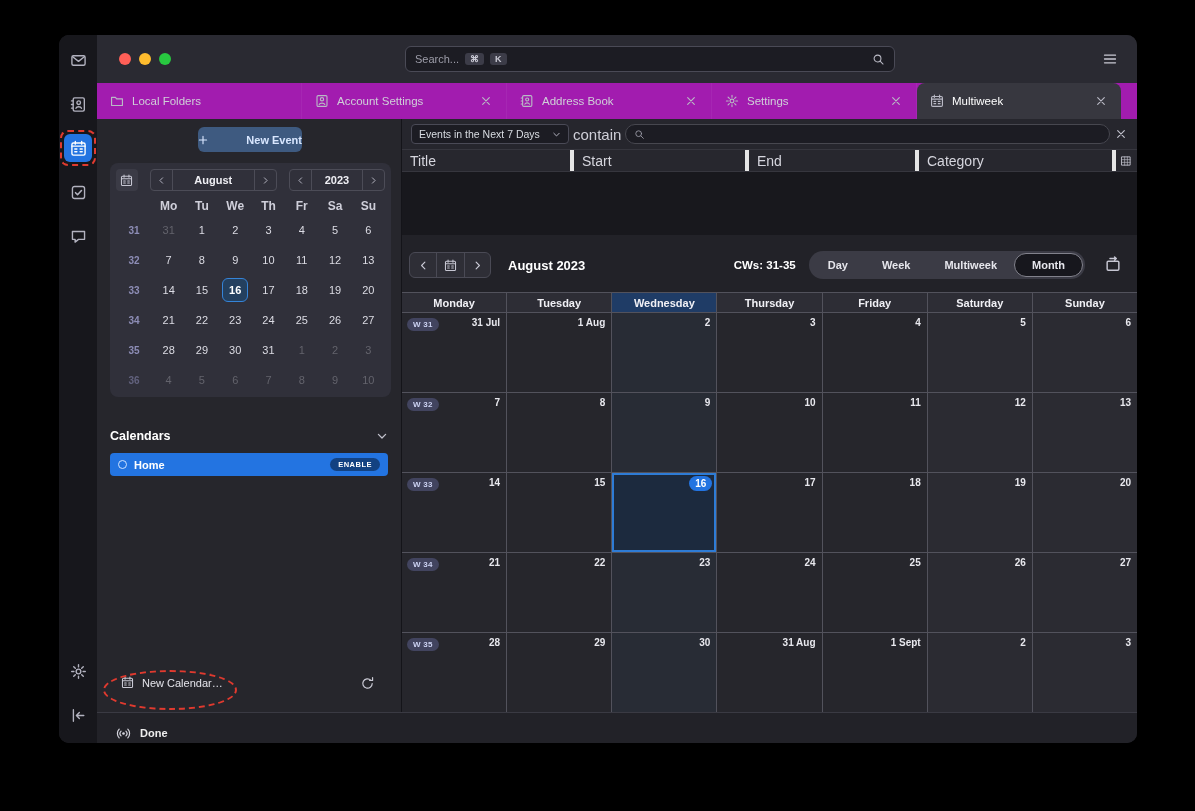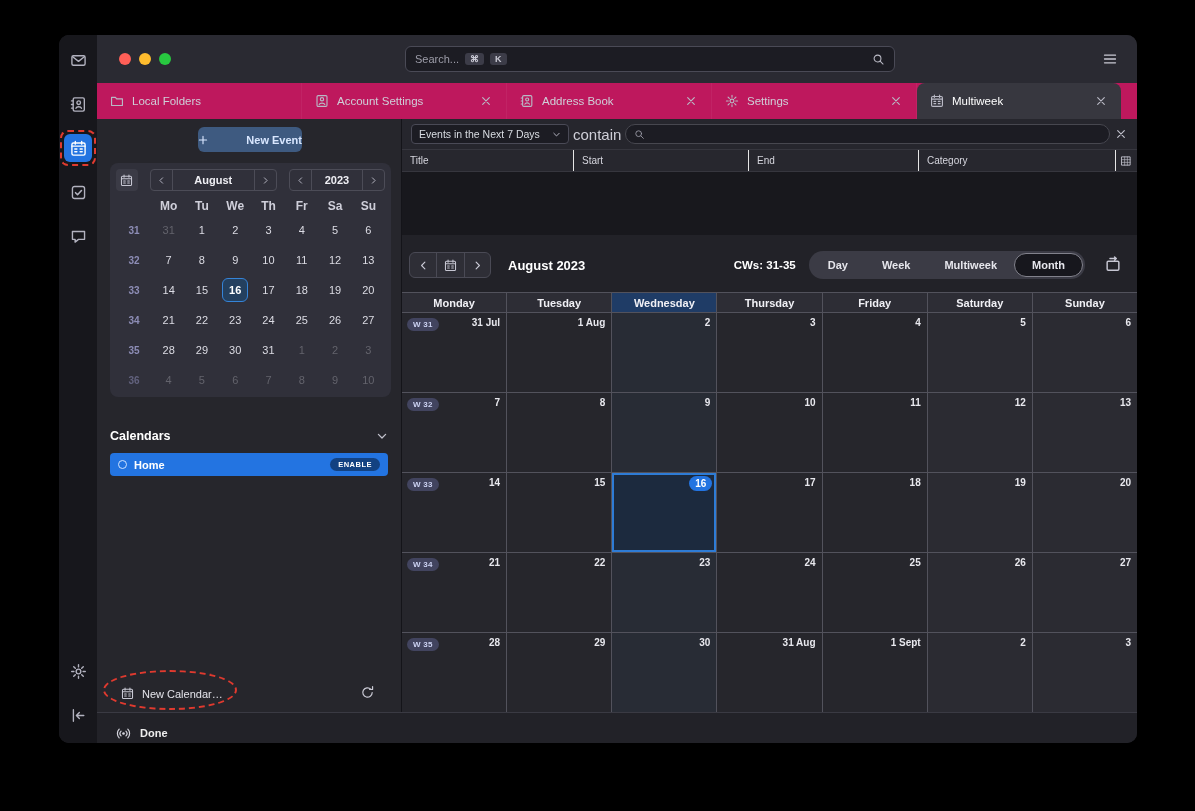--- a/index.html
+++ b/index.html
@@ -26,21 +26,21 @@
   .l-close{background:#ff5f57}.l-min{background:#febc2e}.l-zoom{background:#28c840}
   .searchbar{position:absolute;left:308px;top:11px;width:490px;height:26px;background:#1c1c23;
     border:1px solid #4a4a56;border-radius:6px;display:flex;align-items:center;padding:0 9px;gap:6px;
     font-size:11px;color:#9c9ca8}
   .key{background:#3c3c48;border-radius:3px;padding:1px 5px;font-size:9px;font-weight:bold;color:#c9c9d4}
   .searchbar .sb-mag{margin-left:auto;width:13px;height:13px;color:#b9b9c4}
   .hamburger{position:absolute;right:16px;top:13px;width:22px;height:22px;color:#c9c9d4;display:flex;align-items:center;justify-content:center}
   .hamburger .icon{width:16px;height:16px}
 
   
-  .tabbar{position:absolute;left:38px;top:48px;width:1048px;height:36px;background:#be185d;display:flex;padding-right:24px;z-index:2}
+  .tabbar{position:absolute;left:38px;top:48px;width:1048px;height:36px;background:#a21caf;display:flex;padding-right:24px;z-index:2}
   .tab{flex:1;min-width:0;display:flex;align-items:center;gap:8px;padding:0 13px;
     border-right:1px solid rgba(255,255,255,.05);font-size:11.5px;color:#cfcfd8}
   .tab .icon{width:14px;height:14px;color:#b9b9c5}
   .tab-label{white-space:nowrap;overflow:hidden;text-overflow:ellipsis}
   .tab-close{margin-left:auto;width:12px;height:12px;color:#a9a9b5}
   .tab.active{background:#37373f;border-radius:8px 8px 0 0;border-right:none;color:#fff}
 
   
   .sidepanel{position:absolute;left:38px;top:84px;width:304px;height:593px;background:#26262c}
   .new-event{position:absolute;left:101px;top:8px;width:104px;height:25px;border-radius:6px;background:#3e5a80;
@@ -70,40 +70,40 @@
 
   .cals-head{position:absolute;left:13px;top:306px;right:13px;height:22px;display:flex;align-items:center}
   .cals-title{font-size:12.5px;font-weight:bold;color:#fff}
   .cals-chevron{margin-left:auto;width:12px;height:12px;color:#c2c2cd}
   .cal-list{position:absolute;left:13px;top:334px;right:13px}
   .cal-item{height:23px;border-radius:4px;display:flex;align-items:center;padding:0 8px;gap:7px;font-size:11px;color:#e6e6ee;margin-bottom:4px}
   .cal-item.sel{background:#2374e1;color:#fff;font-weight:bold}
   .cal-dot{width:9px;height:9px;border-radius:50%;border:1.5px solid #cfe3ff}
   .cal-badge{margin-left:auto;background:rgba(8,26,52,.55);border-radius:8px;padding:2px 8px;font-size:7.5px;font-weight:bold;letter-spacing:.5px;color:#fff}
 
-  .sp-bottom{position:absolute;left:13px;right:26px;bottom:12px;height:24px;display:flex;align-items:flex-end}
+  .sp-bottom{position:absolute;left:13px;right:26px;bottom:12px;height:24px;display:flex;align-items:flex-start}
   .newcal{display:flex;align-items:center;gap:8px;font-size:11px;color:#e3e3ea;padding-left:11px}
   .newcal .icon{width:13px;height:13px;color:#c9c9d4}
   .refresh{margin-left:auto;width:15px;height:15px;color:#c9c9d4}
 
   
   .main{position:absolute;left:342px;top:84px;width:736px;height:593px;background:#222228;border-left:1px solid #141419}
   .filterbar{position:absolute;left:0;top:0;right:0;height:30px;background:#26262d;display:flex;align-items:center;padding:0 9px;gap:4px}
   .dropdown{width:158px;height:20px;background:#1c1c23;border:1px solid #4a4a56;border-radius:4px;
     display:flex;align-items:center;padding:0 7px;font-size:10.5px;color:#d8dce2}
   .dropdown .icon{margin-left:auto;width:9px;height:9px;color:#b9b9c5}
   .contain{font-size:15px;color:#cfcfd8}
   .searchfield{flex:1;height:20px;background:#1c1c23;border:1px solid #47474f;border-radius:10px;
     display:flex;align-items:center;padding:0 8px;gap:6px;color:#9a9aa6}
   .searchfield .icon{width:11px;height:11px}
   .fb-close{width:14px;height:14px;color:#c2c2cd;display:flex;align-items:center;justify-content:center}
 
   .listhead{position:absolute;left:0;top:30px;right:0;height:23px;background:#27272e;
     border-top:1px solid #36363e;border-bottom:1px solid #36363e;display:flex}
-  .lh-col{display:flex;align-items:center;padding:0 8px;font-size:10px;color:#d6d6de;border-right:1px solid #e5e5e5}
+  .lh-col{display:flex;align-items:center;padding:0 8px;font-size:14px;color:#d6d6de;border-right:4px solid #e5e5e5}
   .lh-iconcol{flex:1;display:flex;align-items:center;justify-content:flex-end;padding-right:5px;color:#b9b9c4}
   .lh-iconcol .icon{width:12px;height:12px}
   .emptylist{position:absolute;left:0;top:53px;right:0;height:63px;background:#18181d}
 
   .controls{position:absolute;left:0;top:127px;right:0;height:38px;display:flex;align-items:center;padding:0 7px}
   .navgroup{display:flex;height:26px;border:1px solid #4a4a55;border-radius:6px;overflow:hidden;background:#2e2e36}
   .navbtn{width:26px;display:flex;align-items:center;justify-content:center;color:#c6c6d2}
   .navbtn + .navbtn{border-left:1px solid #4a4a55}
   .navbtn .icon{width:11px;height:11px}
   .navbtn.mid{width:28px}

